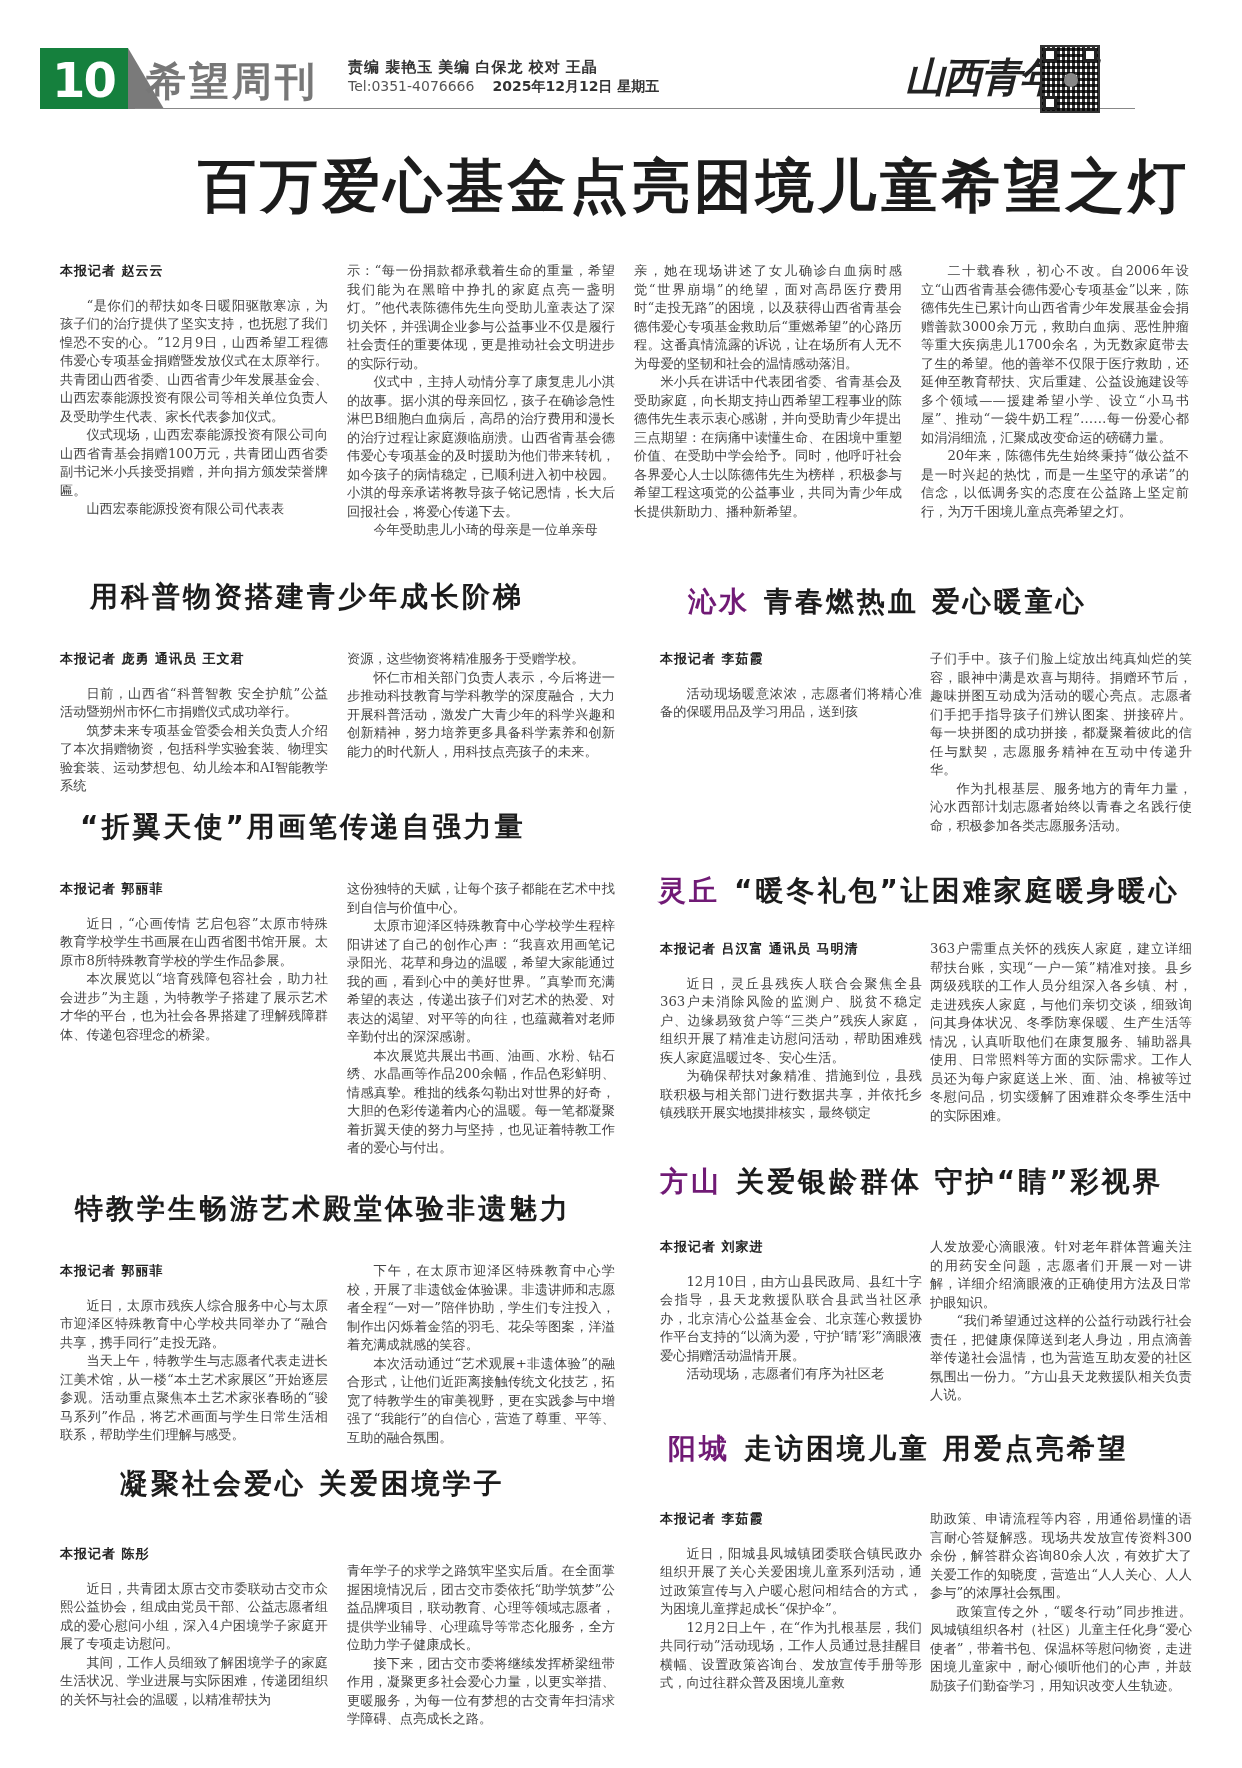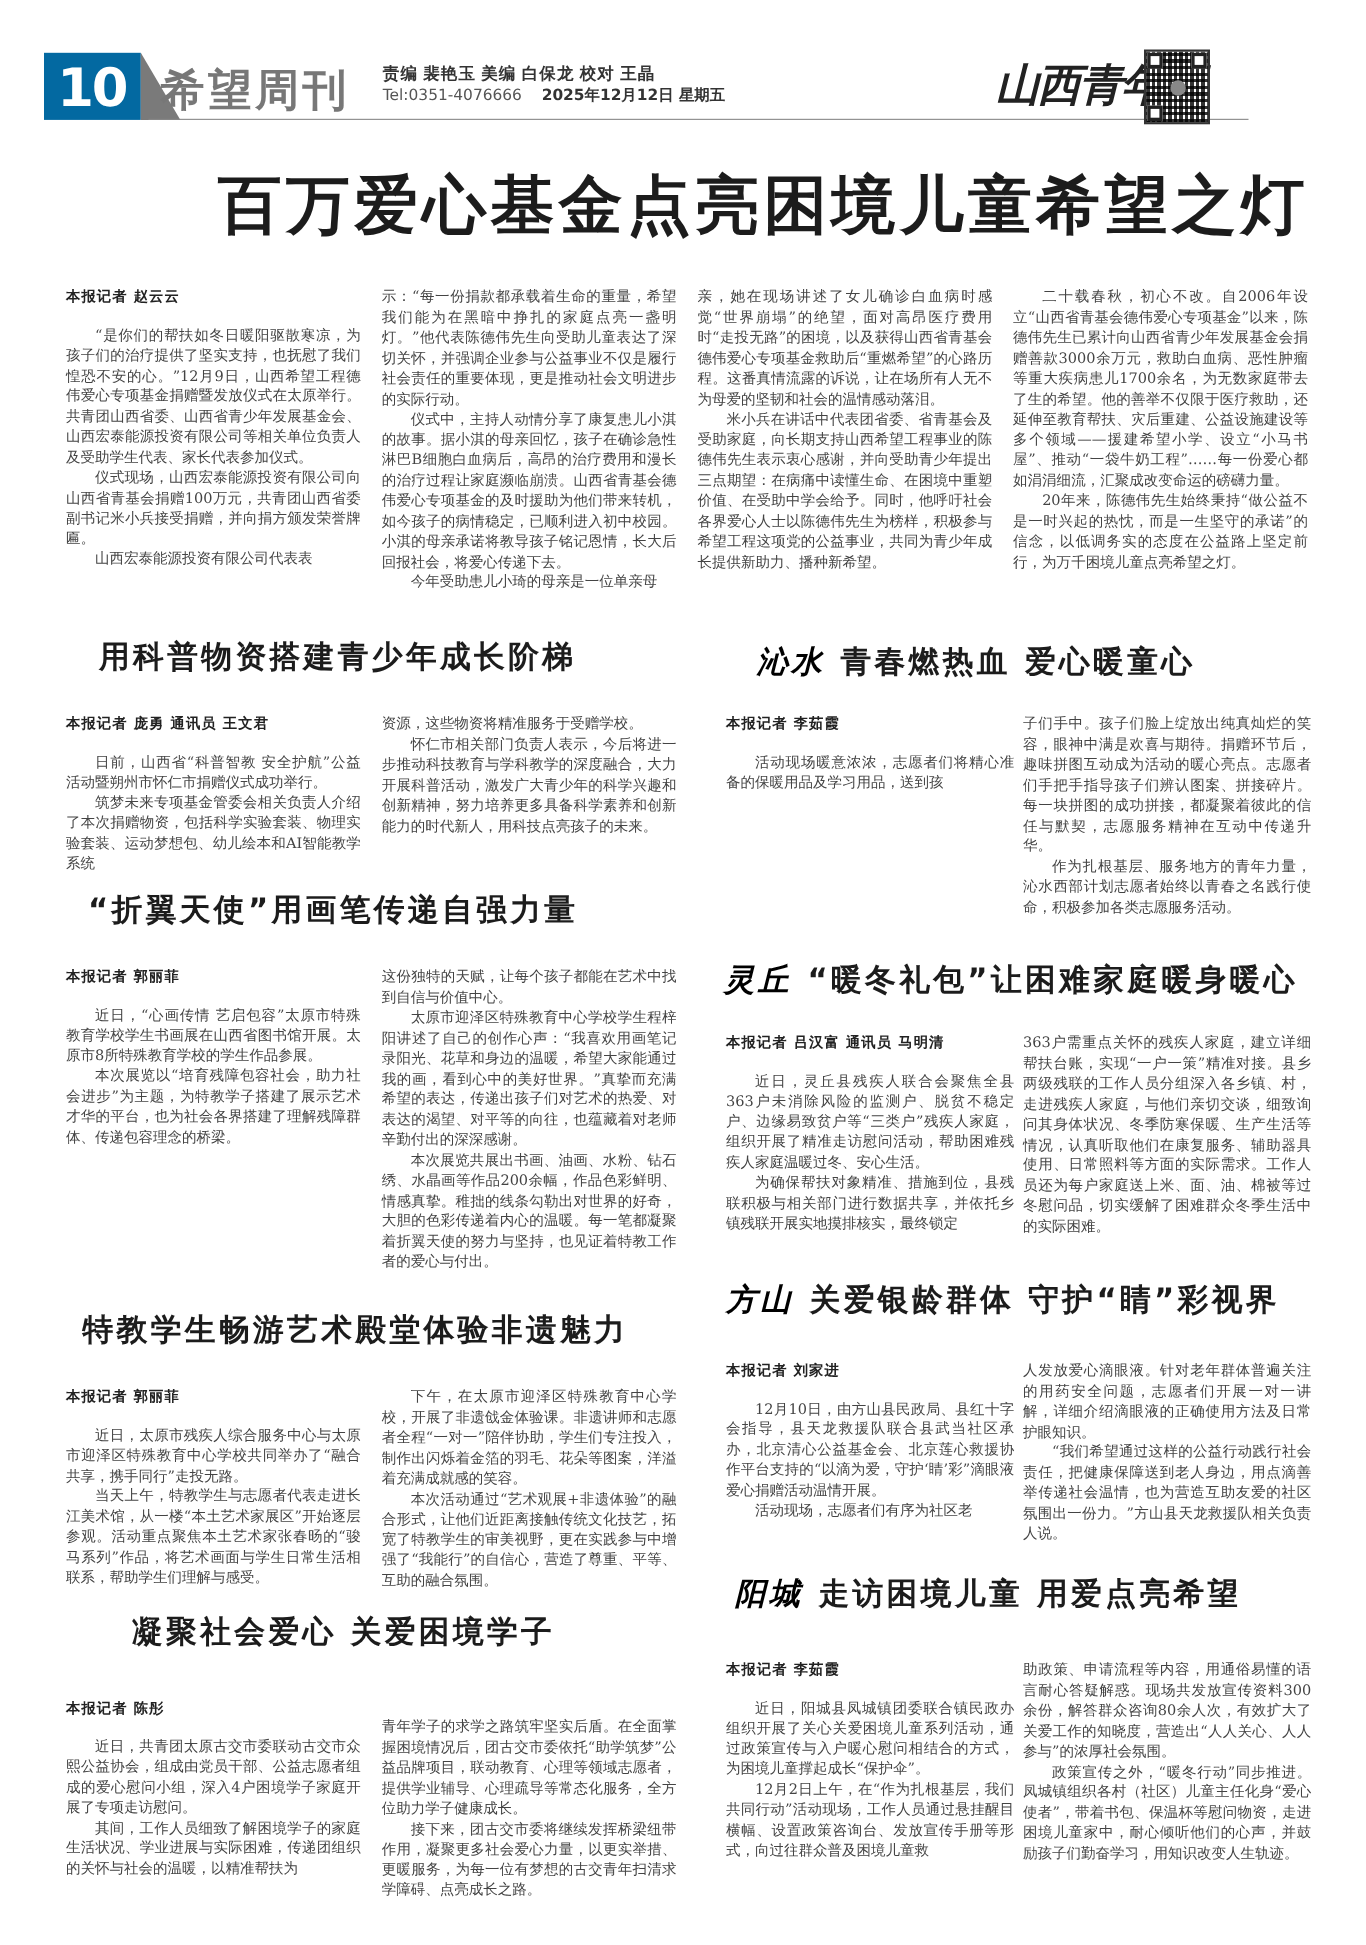--- a/index.html
+++ b/index.html
@@ -1,25 +1,25 @@
 <!DOCTYPE html>
 <html><head>
 <meta charset="utf-8">
 <style>
   * { box-sizing: border-box; margin: 0; padding: 0; }
   html, body { width: 1242px; height: 1768px; background: #ffffff; overflow: hidden; }
   body { font-family: "DejaVu Serif", "Liberation Serif", serif; color: #3a3a3a; position: relative; }
 
   
   .masthead { position: absolute; left: 0; top: 0; width: 1242px; height: 110px; }
-  .page-num-block { position: absolute; left: 40px; top: 48px; width: 88px; height: 61px; background: #0369a1; text-align: right; }
+  .page-num-block { position: absolute; left: 40px; top: 48px; width: 88px; height: 61px; background: #15803d; text-align: right; }
   .page-num-block .tri { position: absolute; right: -36px; top: 0; width: 0; height: 0; border-left: 36px solid #7a7a7a; border-top: 61px solid transparent; }
   .page-num { position: absolute; left: 12px; top: 4px; font-family: "DejaVu Sans", sans-serif; font-weight: bold; font-size: 48px; color: #fff; letter-spacing: -2px; }
   .section-title { position: absolute; left: 146px; top: 54px; font-family: "DejaVu Serif", serif; font-weight: bold; font-size: 40px; color: #777; letter-spacing: 3px; }
-  .credits { position: absolute; left: 348px; top: 58px; font-family: Liberation Serif, serif; font-size: 15px; color: #333; font-weight: bold; letter-spacing: 1px; }
+  .credits { position: absolute; left: 348px; top: 58px; font-family: Liberation Sans, sans-serif; font-size: 15px; color: #333; font-weight: bold; letter-spacing: 1px; }
   .tel-line { position: absolute; left: 348px; top: 78px; font-family: "DejaVu Sans", sans-serif; font-size: 14px; color: #555; }
   .tel-line .date { color: #333; font-weight: bold; margin-left: 18px; }
   .rule-top { position: absolute; left: 135px; top: 108px; width: 1000px; height: 1px; background: #888; }
   .logo { position: absolute; left: 905px; top: 50px; font-family: "DejaVu Serif", serif; font-style: italic; font-weight: bold; font-size: 40px; color: #222; letter-spacing: -2px; }
   .qr { position: absolute; left: 1040px; top: 45px; width: 60px; height: 68px; background:
         repeating-linear-gradient(0deg, #333 0 3px, #fff 3px 6px),
         repeating-linear-gradient(90deg, #333 0 3px, #fff 3px 5px); background-blend-mode: multiply; border: 2px solid #333; }
   .qr .corner { position: absolute; width: 14px; height: 14px; border: 3px solid #222; background: #fff; }
   .qr .c1 { left: 1px; top: 1px; } .qr .c2 { right: 1px; top: 1px; } .qr .c3 { left: 1px; bottom: 1px; }
   .qr .center { position: absolute; left: 22px; top: 26px; width: 14px; height: 14px; border-radius: 50%; background: #888; }
@@ -27,21 +27,21 @@
   
   .main-headline { position: absolute; left: 60px; top: 148px; width: 1130px; text-align: right; font-family: "DejaVu Sans", sans-serif; font-weight: bold; font-size: 58px; color: #1c1c1c; letter-spacing: 4px; }
 
   
   .byline { font-family: "DejaVu Sans", sans-serif; font-weight: bold; font-size: 13px; color: #222; letter-spacing: 1px; margin-bottom: 16px; }
   .col { position: absolute; font-size: 13.2px; line-height: 18.5px; text-align: justify; color: #444; }
   .col p { text-indent: 2em; }
   .col p.cont { text-indent: 0; }
 
   .sub-headline { position: absolute; font-family: "DejaVu Sans", sans-serif; font-weight: bold; font-size: 28px; color: #1c1c1c; letter-spacing: 3px; white-space: nowrap; }
-  .sub-headline .region { color: #000000; margin-right: 14px; font-style: italic; }
+  .sub-headline .region { color: #701a75; margin-right: 14px; }
 </style>
 </head>
 <body>
 
 <header class="masthead">
   <div class="page-num-block">
     <span class="page-num">10</span>
     <span class="tri"></span>
   </div>
   <div class="section-title">希望周刊</div>

